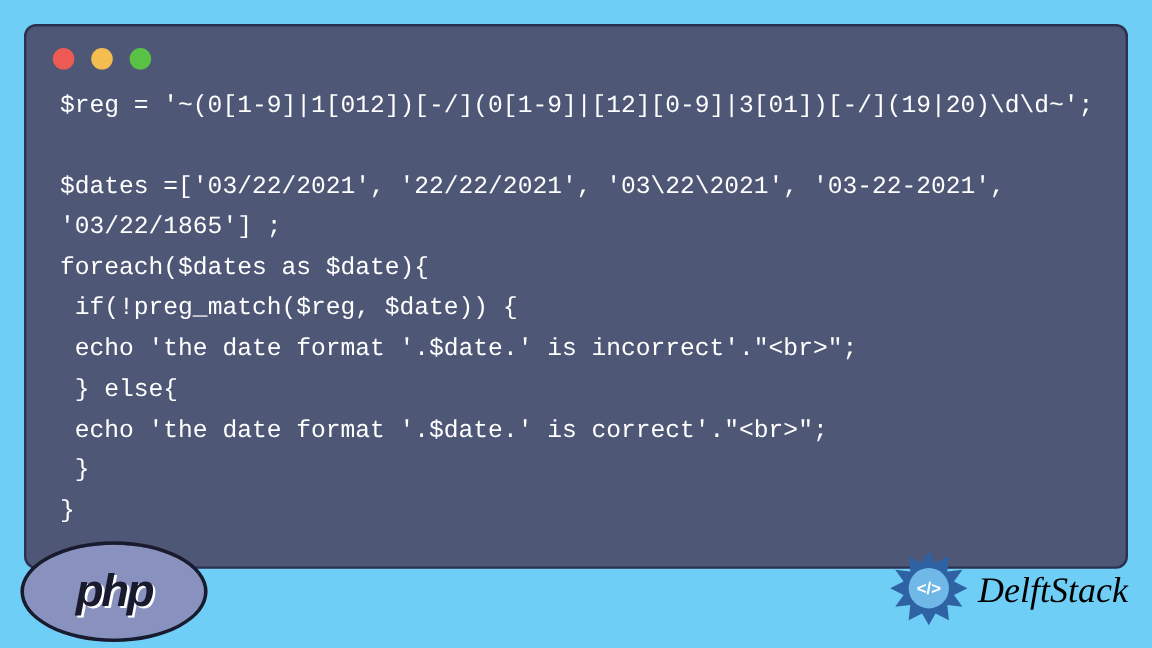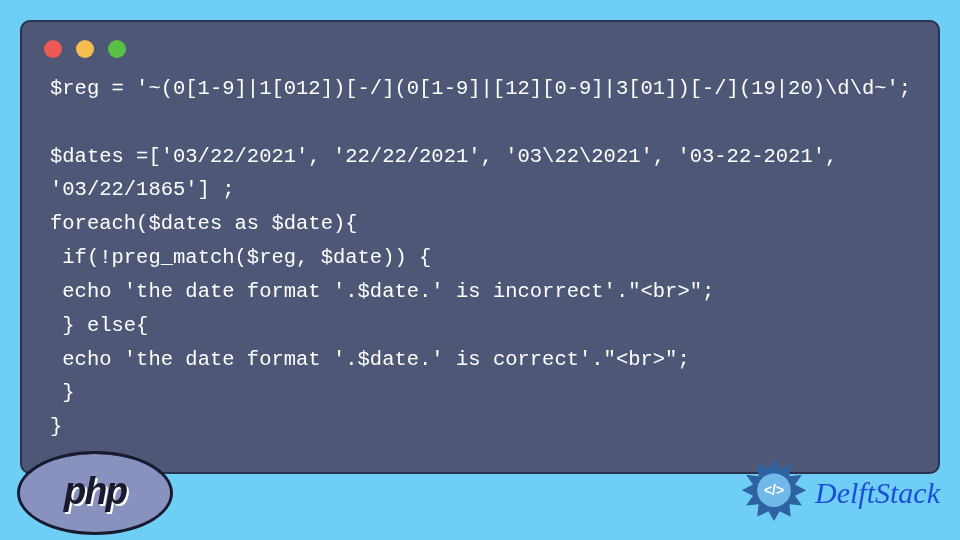--- a/index.html
+++ b/index.html
@@ -64,21 +64,21 @@
   }
   .php-logo::before {
     content: '';
     position: absolute;
     inset: -3px;
     border-radius: 50% / 50%;
     border: 3px solid #1a1a2e;
     pointer-events: none;
   }
   .php-text {
-    font-family: Liberation Mono, monospace;
+    font-family: Liberation Sans, sans-serif;
     font-weight: 900;
     font-style: italic;
     font-size: 38px;
     color: #1a1a2e;
     letter-spacing: -2px;
     text-shadow: 2px 2px 0 #ffffff;
   }
   .delft {
     display: flex;
     align-items: center;
@@ -87,21 +87,21 @@
   .delft-badge {
     width: 70px;
     height: 70px;
     position: relative;
   }
   .delft-badge svg { width: 100%; height: 100%; }
   .delft-text {
     font-family: Georgia, "Times New Roman", serif;
     font-style: italic;
     font-size: 30px;
-    color: #1d4ed8;
+    color: #000000;
     font-weight: 500;
   }
 </style>
 </head>
 <body>
 
 <div class="code-panel">
   <div class="traffic-lights">
     <div class="dot red"></div>
     <div class="dot yellow"></div>

